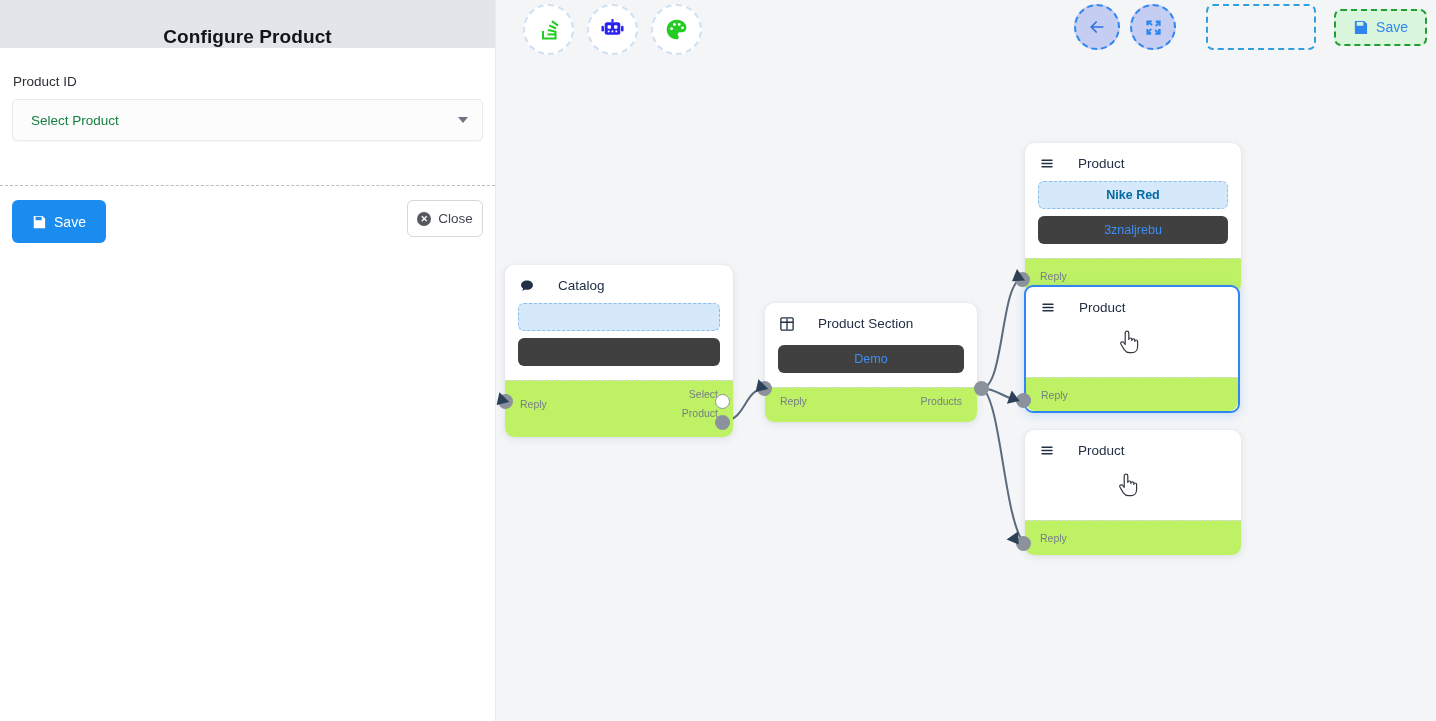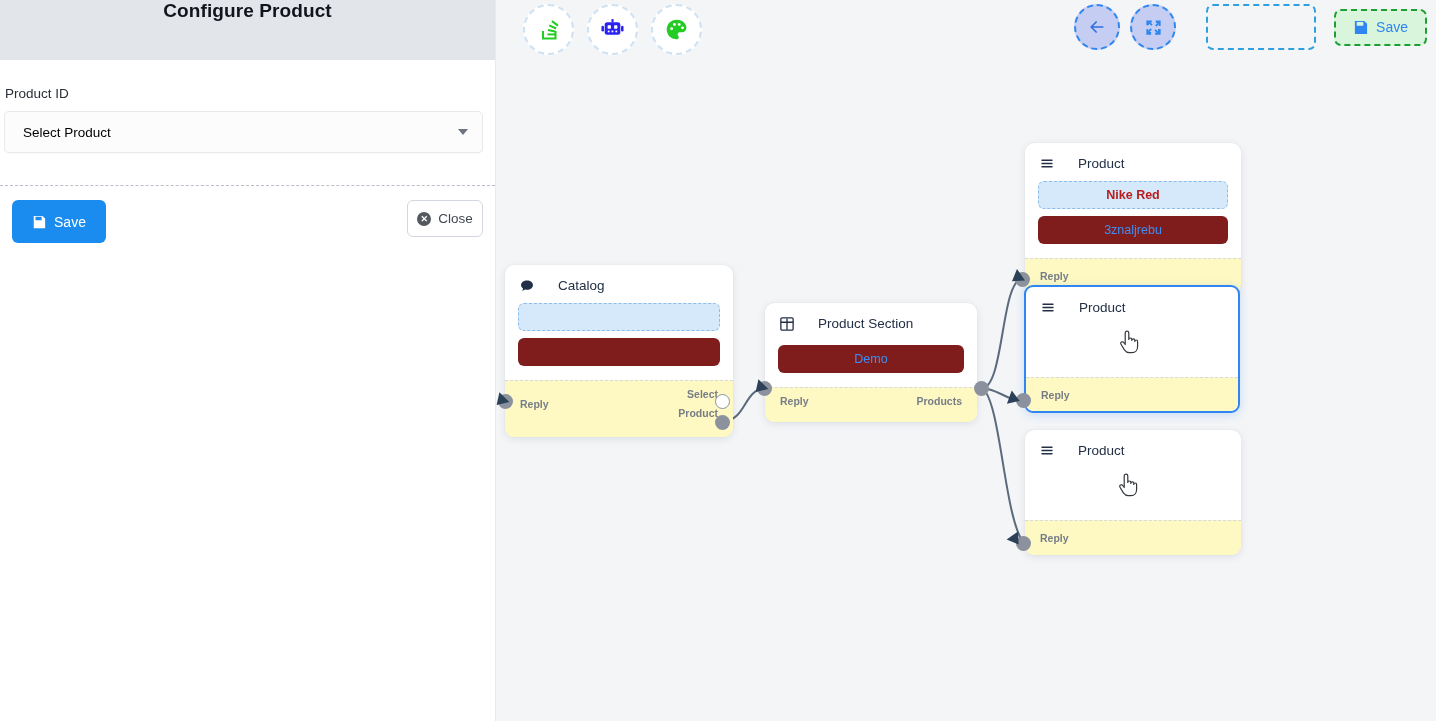--- a/index.html
+++ b/index.html
@@ -12,44 +12,44 @@
   #app { position: relative; width: 1436px; height: 721px; }
 
   
   .panel {
     position: absolute; left: 0; top: 0;
     width: 496px; height: 721px;
     background: #ffffff;
     border-right: 1px solid #e7eaee;
   }
   .panel-header {
-    height: 60px;
+    height: 48px;
     background: #e2e5e9;
-    display: flex; align-items: flex-start; justify-content: center;
+    display: flex; align-items: flex-end; justify-content: center;
   }
   .panel-title {
     font-size: 19px; font-weight: bold; color: #11141a;
     letter-spacing: .1px;
   }
-  .panel-body { padding: 26px 12px 0 4px; }
+  .panel-body { padding: 26px 12px 0 12px; }
   .field-label {
     font-size: 13.5px; color: #2b2f36; margin-bottom: 10px;
     padding-left: 1px;
   }
   .select-box {
     position: relative;
     height: 42px;
     border: 1px solid #e8eaee;
     border-radius: 5px;
     background: #fcfcfd;
     display: flex; align-items: center;
     padding: 0 34px 0 18px;
     box-shadow: 0 1px 1px rgba(16,24,40,.03);
   }
-  .select-value { font-size: 13.5px; color: #000000; }
+  .select-value { font-size: 13.5px; color: #15803d; }
   .select-caret {
     position: absolute; right: 14px; top: 50%;
     transform: translateY(-50%);
     width: 0; height: 0;
     border-left: 5px solid transparent;
     border-right: 5px solid transparent;
     border-top: 6px solid #6d7380;
   }
   .panel-divider {
     position: absolute; left: 0; right: 0; top: 185px;
@@ -157,38 +157,37 @@
     padding: 13px 15px 0 15px;
     font-size: 13.5px; color: #223045; font-weight: 500;
   }
   .node-body { padding: 10px 13px 14px 13px; min-height: 26px; }
   .ph-dashed {
     border: 1.6px dashed #8bbdec;
     background: #d5e9fb;
     border-radius: 6px;
     height: 28px;
     display: flex; align-items: center; justify-content: center;
-    font-size: 12.5px; color: #b91c1c; font-weight: bold;
+    font-size: 12.5px; color: #0369a1; font-weight: bold;
   }
   .ph-solid {
-    background: #7f1d1d;
+    background: #404040;
     border-radius: 6px;
     height: 28px;
     margin-top: 7px;
     display: flex; align-items: center; justify-content: center;
     font-size: 12.5px; color: #3d8ef5;
   }
   .node-foot {
     border-top: 1px dashed #d6dae0;
-    background: #fef9c3;
+    background: #bef264;
     border-bottom-left-radius: 9px; border-bottom-right-radius: 9px;
     position: relative;
     padding: 7px 15px;
     min-height: 26px;
-    font-weight: bold;
   }
   .port-label {
     font-size: 10.5px; color: #777d87;
     font-family: "Liberation Sans", sans-serif;
   }
   .foot-row { display: flex; justify-content: space-between; align-items: center; }
   .foot-right { display: flex; flex-direction: column; align-items: flex-end; gap: 7px; }
 
   
   .port {

